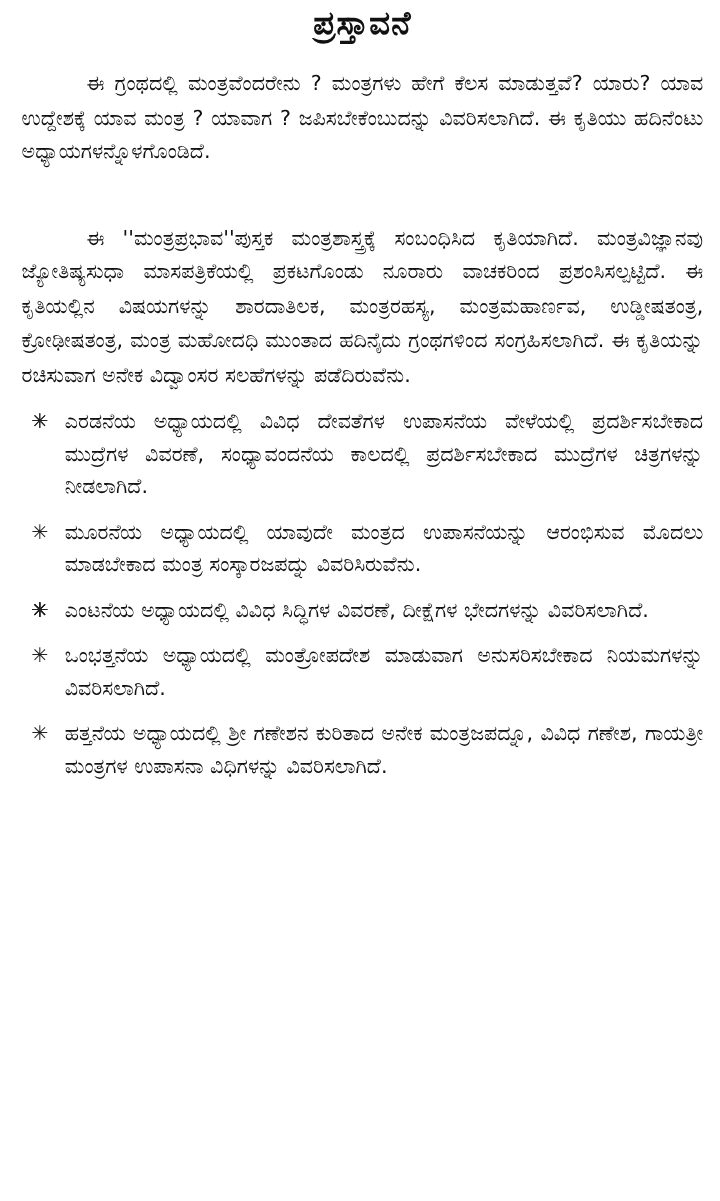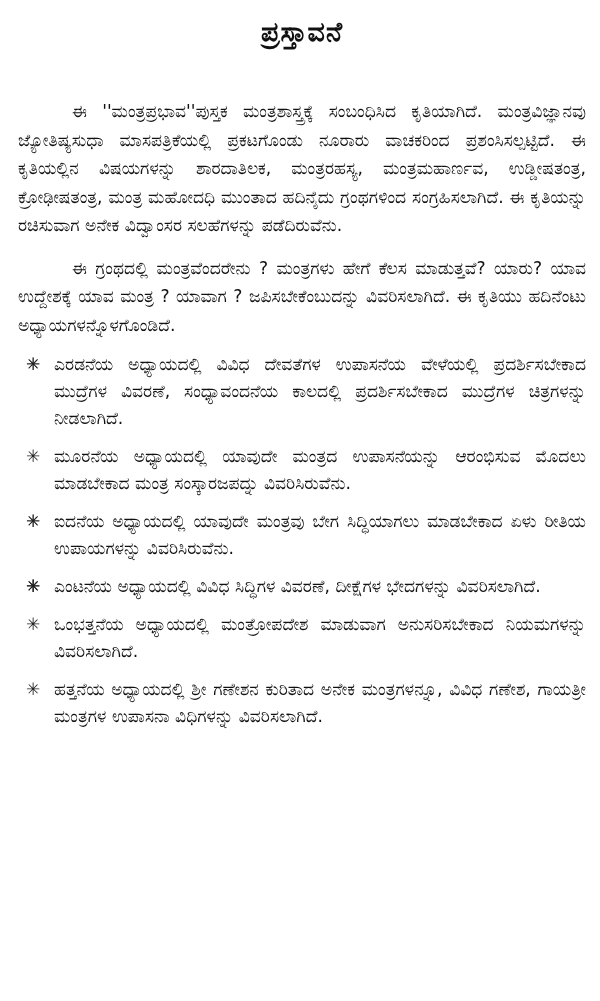--- a/index.html
+++ b/index.html
@@ -12,21 +12,21 @@
       height: 1001px;
       overflow: hidden;
       font-family: "DejaVu Sans", "Liberation Sans", sans-serif;
       color: #111111;
     }
     .page {
       position: relative;
       width: 600px;
       height: 1001px;
       box-sizing: border-box;
-      padding: 12px 14px 0 18px;
+      padding: 0 14px 0 18px;
     }
     .title {
       text-align: center;
       font-size: 27px;
       font-weight: bold;
       margin: 0;
       padding-top: 2px;
       height: 40px;
       line-height: 36px;
       letter-spacing: 1px;
@@ -69,54 +69,53 @@
       line-height: 27px;
       color: #222;
     }
   </style>
 </head>
 <body>
 
 <div class="page">
   <h1 class="title">ಪ್ರಸ್ತಾವನೆ</h1>
 
+  <p class="para indent second">ಈ ಗ್ರಂಥದಲ್ಲಿ ಮಂತ್ರವೆಂದರೇನು ? ಮಂತ್ರಗಳು ಹೇಗೆ ಕೆಲಸ ಮಾಡುತ್ತವೆ? ಯಾರು? ಯಾವ ಉದ್ದೇಶಕ್ಕೆ ಯಾವ ಮಂತ್ರ ? ಯಾವಾಗ ? ಜಪಿಸಬೇಕೆಂಬುದನ್ನು ವಿವರಿಸಲಾಗಿದೆ. ಈ ಕೃತಿಯು ಹದಿನೆಂಟು ಅಧ್ಯಾಯಗಳನ್ನೊಳಗೊಂಡಿದೆ.</p>
   <p class="para indent intro">ಈ ''ಮಂತ್ರಪ್ರಭಾವ''ಪುಸ್ತಕ ಮಂತ್ರಶಾಸ್ತ್ರಕ್ಕೆ ಸಂಬಂಧಿಸಿದ ಕೃತಿಯಾಗಿದೆ. ಮಂತ್ರವಿಜ್ಞಾನವು ಜ್ಯೋತಿಷ್ಯಸುಧಾ ಮಾಸಪತ್ರಿಕೆಯಲ್ಲಿ ಪ್ರಕಟಗೊಂಡು ನೂರಾರು ವಾಚಕರಿಂದ ಪ್ರಶಂಸಿಸಲ್ಪಟ್ಟಿದೆ. ಈ ಕೃತಿಯಲ್ಲಿನ ವಿಷಯಗಳನ್ನು ಶಾರದಾತಿಲಕ, ಮಂತ್ರರಹಸ್ಯ, ಮಂತ್ರಮಹಾರ್ಣವ, ಉಡ್ಡೀಷತಂತ್ರ, ಕ್ರೋಢೀಷತಂತ್ರ, ಮಂತ್ರ ಮಹೋದಧಿ ಮುಂತಾದ ಹದಿನೈದು ಗ್ರಂಥಗಳಿಂದ ಸಂಗ್ರಹಿಸಲಾಗಿದೆ. ಈ ಕೃತಿಯನ್ನು ರಚಿಸುವಾಗ ಅನೇಕ ವಿದ್ವಾಂಸರ ಸಲಹೆಗಳನ್ನು ಪಡೆದಿರುವೆನು.</p>
-  <p class="para indent second">ಈ ಗ್ರಂಥದಲ್ಲಿ ಮಂತ್ರವೆಂದರೇನು ? ಮಂತ್ರಗಳು ಹೇಗೆ ಕೆಲಸ ಮಾಡುತ್ತವೆ? ಯಾರು? ಯಾವ ಉದ್ದೇಶಕ್ಕೆ ಯಾವ ಮಂತ್ರ ? ಯಾವಾಗ ? ಜಪಿಸಬೇಕೆಂಬುದನ್ನು ವಿವರಿಸಲಾಗಿದೆ. ಈ ಕೃತಿಯು ಹದಿನೆಂಟು ಅಧ್ಯಾಯಗಳನ್ನೊಳಗೊಂಡಿದೆ.</p>
 
   <ul class="list">
     <li class="list-item">
       <span class="bullet">✳</span>
     </li>
     <li class="list-item">
       <span class="bullet">✳</span>
       <span>ಎರಡನೆಯ ಅಧ್ಯಾಯದಲ್ಲಿ ವಿವಿಧ ದೇವತೆಗಳ ಉಪಾಸನೆಯ ವೇಳೆಯಲ್ಲಿ ಪ್ರದರ್ಶಿಸಬೇಕಾದ ಮುದ್ರೆಗಳ ವಿವರಣೆ, ಸಂಧ್ಯಾವಂದನೆಯ ಕಾಲದಲ್ಲಿ ಪ್ರದರ್ಶಿಸಬೇಕಾದ ಮುದ್ರೆಗಳ ಚಿತ್ರಗಳನ್ನು ನೀಡಲಾಗಿದೆ.</span>
     </li>
     <li class="list-item">
       <span class="bullet">✳</span>
       <span>ಮೂರನೆಯ ಅಧ್ಯಾಯದಲ್ಲಿ ಯಾವುದೇ ಮಂತ್ರದ ಉಪಾಸನೆಯನ್ನು ಆರಂಭಿಸುವ ಮೊದಲು ಮಾಡಬೇಕಾದ ಮಂತ್ರ ಸಂಸ್ಕಾರಜಪದ್ನು ವಿವರಿಸಿರುವೆನು.</span>
     </li>
     <li class="list-item">
       <span class="bullet">✳</span>
     </li>
     <li class="list-item">
       <span class="bullet">✳</span>
-      <span>ಐದನೆಯ ಅಧ್ಯಾಯದಲ್ಲಿ ಯಾವುದೇ ಮಂತ್ರವು ಬೇಗ ಸಿದ್ಧಿಯಾಗಲು ಮಾಡಬೇಕಾದ ಏಳು ರೀತಿಯ ಉಪಾಯಗಳನ್ನು ವಿವರಿಸಿರುವೆನು.</span>
     </li>
     <li class="list-item">
       <span class="bullet">✳</span>
     </li>
     <li class="list-item">
       <span class="bullet">✳</span>
     </li>
     <li class="list-item">
       <span class="bullet">✳</span>
       <span>ಎಂಟನೆಯ ಅಧ್ಯಾಯದಲ್ಲಿ ವಿವಿಧ ಸಿದ್ಧಿಗಳ ವಿವರಣೆ, ದೀಕ್ಷೆಗಳ ಭೇದಗಳನ್ನು ವಿವರಿಸಲಾಗಿದೆ.</span>
     </li>
     <li class="list-item">
       <span class="bullet">✳</span>
       <span>ಒಂಭತ್ತನೆಯ ಅಧ್ಯಾಯದಲ್ಲಿ ಮಂತ್ರೋಪದೇಶ ಮಾಡುವಾಗ ಅನುಸರಿಸಬೇಕಾದ ನಿಯಮಗಳನ್ನು ವಿವರಿಸಲಾಗಿದೆ.</span>
     </li>
     <li class="list-item">
       <span class="bullet">✳</span>
-      <span>ಹತ್ತನೆಯ ಅಧ್ಯಾಯದಲ್ಲಿ ಶ್ರೀ ಗಣೇಶನ ಕುರಿತಾದ ಅನೇಕ ಮಂತ್ರಗಳನ್ನೂ, ವಿವಿಧ ಗಣೇಶ, ಗಾಯತ್ರೀ ಮಂತ್ರಗಳ ಉಪಾಸನಾ ವಿಧಿಗಳನ್ನು ವಿವರಿಸಲಾಗಿದೆ.</span>
+      <span>ಹತ್ತನೆಯ ಅಧ್ಯಾಯದಲ್ಲಿ ಶ್ರೀ ಗಣೇಶನ ಕುರಿತಾದ ಅನೇಕ ಮಂತ್ರಜಪದ್ನೂ, ವಿವಿಧ ಗಣೇಶ, ಗಾಯತ್ರೀ ಮಂತ್ರಗಳ ಉಪಾಸನಾ ವಿಧಿಗಳನ್ನು ವಿವರಿಸಲಾಗಿದೆ.</span>
     </li>
   </ul>
 </div>
 
 </body></html>

